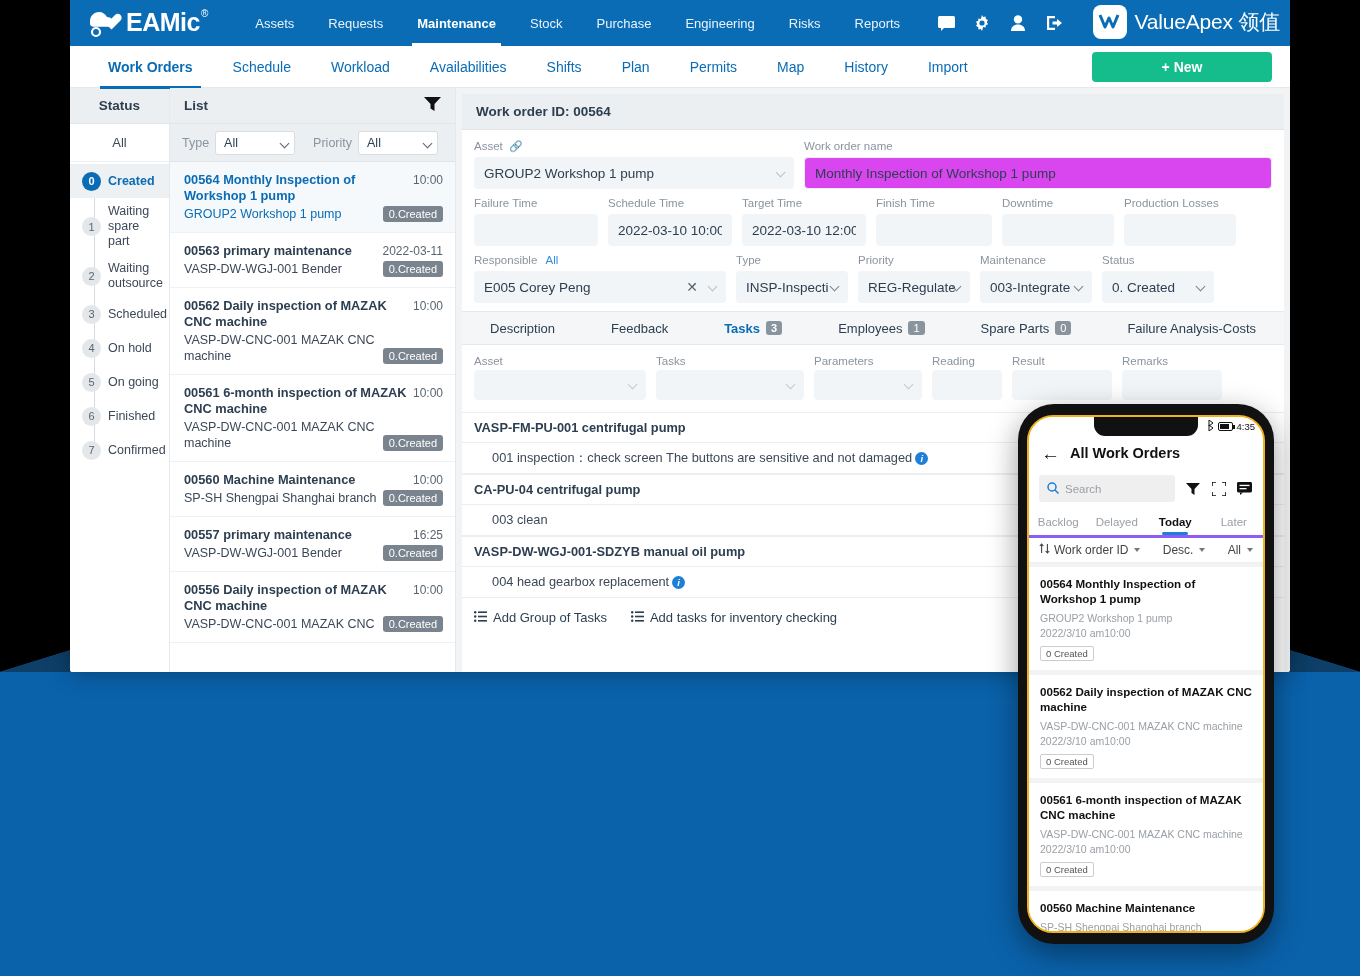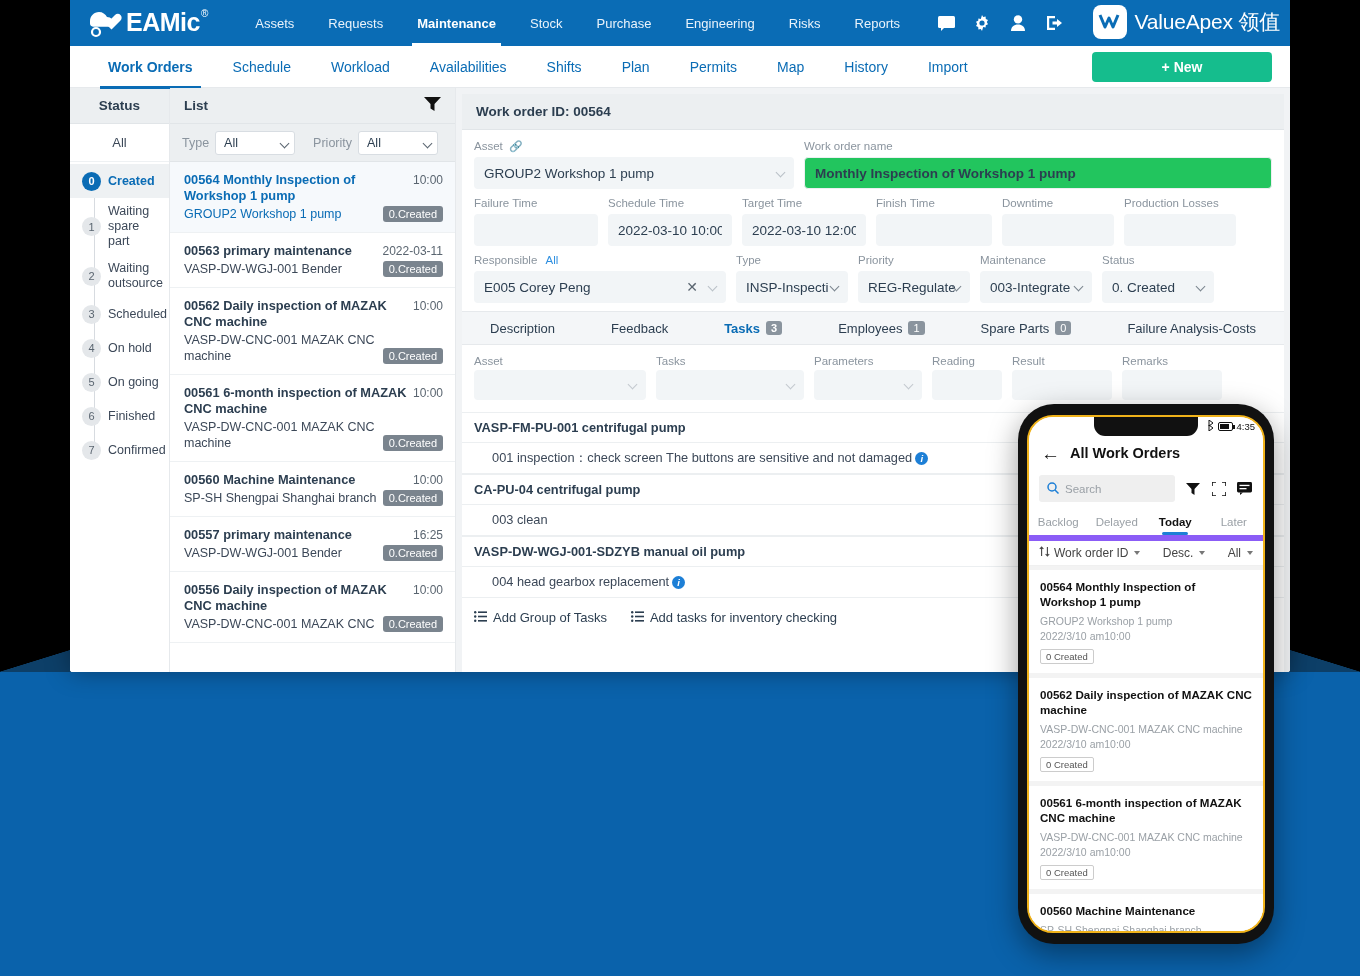--- a/index.html
+++ b/index.html
@@ -169,21 +169,21 @@
   .frow { display:flex; gap: 10px; margin-bottom: 8px; }
   .fld { display:flex; flex-direction:column; }
   .flabel { font-size:11.5px; color:#8a949e; margin-bottom: 3px; height:14px; }
   .flabel .req { color:#0a6cb5; margin-left:3px; font-size:11px;}
   .flabel .all { color:#2e8fe0; margin-left:5px; }
   .finput {
     height: 32px; background:#f2f5f7; border:none; border-radius:4px;
     font-size:13.5px; color:#2c3e50; padding: 0 10px; font-family:inherit;
     width:100%; outline:none;
   }
-  .finput.white { background:#22c55e; border:1px solid #eceff1;font-weight:bold; }
+  .finput.white { background:#d946ef; border:1px solid #eceff1; }
   .fsel-wrap { position:relative; }
   .fsel-wrap::after {
     content:""; position:absolute; right:10px; top:12px; width:6px;height:6px;
     border-right:1.8px solid #7a848e; border-bottom:1.8px solid #7a848e;
     transform: rotate(45deg); pointer-events:none;
   }
   .fsel-wrap.light::after { border-color:#b9c0c7; }
   .fclear {
     position:absolute; right: 28px; top: 8px; font-size:14px; color:#5a6570; cursor:pointer;
   }
@@ -259,21 +259,21 @@
     height: 36px; display:flex; align-items:center; gap: 10px; padding: 0 12px; background:#fff;
   }
   .ph-back { font-size:19px; color:#111; line-height:1; cursor:pointer; }
   .ph-title { font-size:14.5px; font-weight:700; color:#111; }
   .ph-searchbar { display:flex; align-items:center; gap:9px; padding: 4px 10px 8px 10px; background:#fff; }
   .ph-search {
     flex:1; height:27px; background:#efefef; border-radius:3px; display:flex; align-items:center;
     gap:6px; padding: 0 8px; font-size:11.5px; color:#9aa0a6; cursor:pointer;
   }
   .ph-ico { width:17px;height:17px; display:flex;align-items:center;justify-content:center; cursor:pointer;}
-  .ph-tabs { display:flex; border-bottom:6px solid #8b5cf6; background:#fff; }
+  .ph-tabs { display:flex; border-bottom:3px solid #8b5cf6; background:#fff; }
   .ph-tab {
     flex:1; text-align:center; font-size:11.5px; color:#9aa0a6; padding: 6px 0 7px 0;
     position:relative; cursor:pointer;
   }
   .ph-tab.active { color:#111; font-weight:700; }
   .ph-tab.active::after {
     content:""; position:absolute; left:50%; transform:translateX(-50%); bottom:0;
     width: 26px; height:3px; background:#1d7fd6; border-radius:2px;
   }
   .ph-sort {

